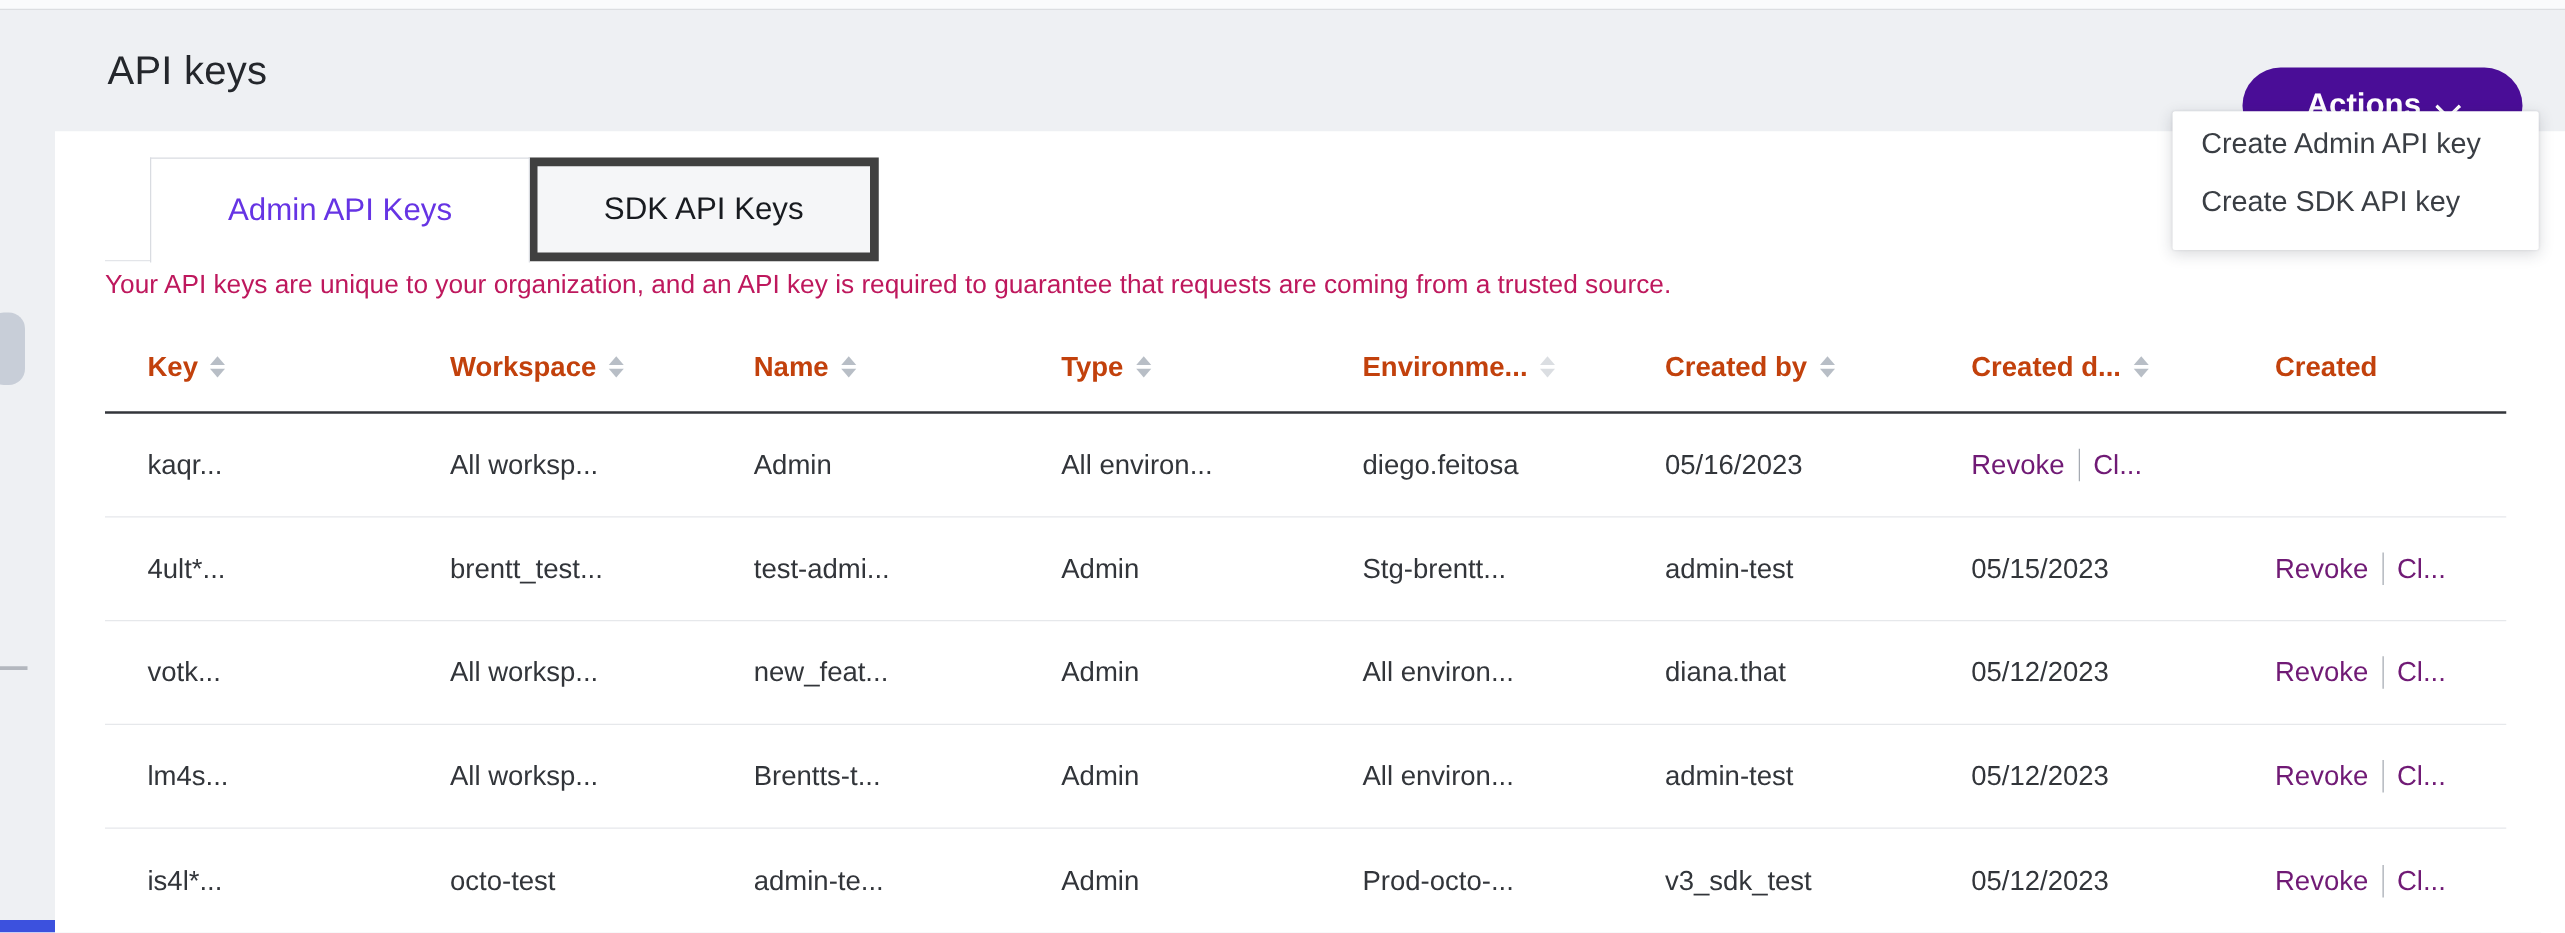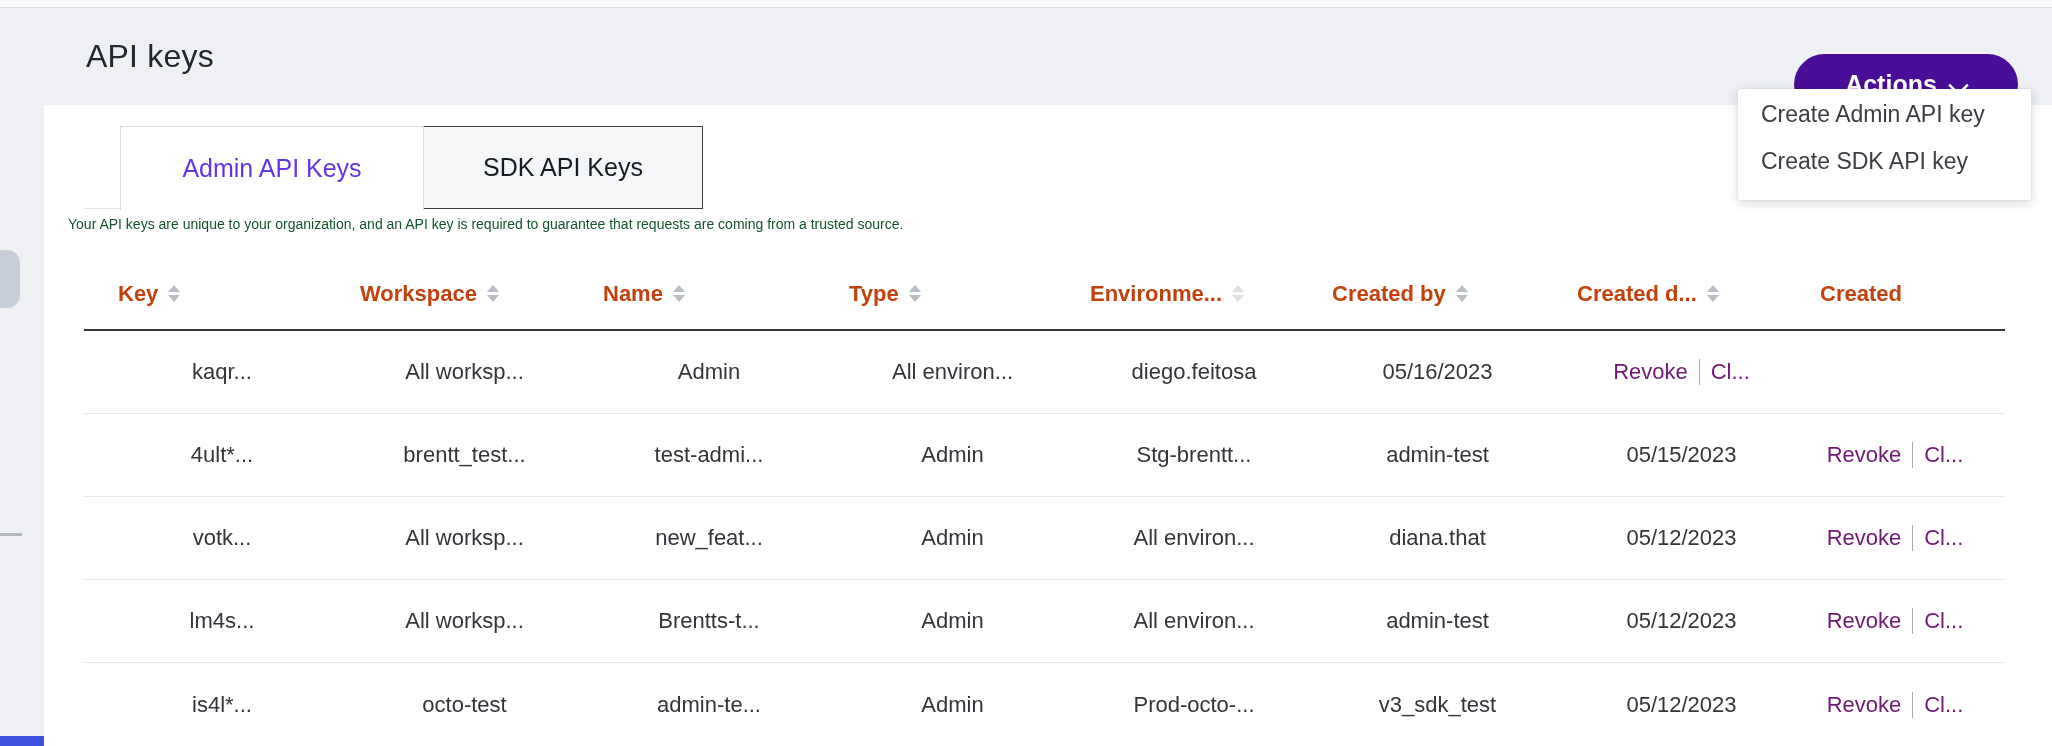--- a/index.html
+++ b/index.html
@@ -37,38 +37,38 @@
   .card { position:absolute; left:44px; top:105px; width:2008px; height:641px;
     background:#ffffff; }
 
   
   .tab { position:absolute; height:83px; display:flex; align-items:center;
     justify-content:center; font-size:25px; cursor:pointer; }
   .tab-admin { left:120px; top:126px; width:304px; background:#ffffff;
     border:1px solid #d9dce1; border-bottom:none; height:84px; z-index:2;
     color:#6634e4; }
   .tab-sdk { left:423px; top:126px; width:280px; background:#f5f6f8;
-    border:1px solid #404040; color:#181b20;align-items:center; }
+    border:7px solid #404040; color:#181b20;align-items:center; }
   .tab-underline { position:absolute; left:84px; top:208px; width:37px; height:1px;
     background:#e3e5e9; }
 
-  .description { position:absolute; left:68px; top:216px; font-size:14px;
-    color:#14532d; white-space:nowrap; }
+  .description { position:absolute; left:84px; top:216px; font-size:21px;
+    color:#be185d; white-space:nowrap; }
 
   
   .table { position:absolute; left:84px; top:258px; width:1921px; }
   .trow { display:grid;
     grid-template-columns:242px 243px 246px 241px 242px 245px 243px 184px;
     align-items:center; }
   .thead { height:73px; border-bottom:2px solid #33363b; }
   .th { font-size:22px; font-weight:700; color:#c2410c; padding-left:34px;
     display:flex; align-items:center; gap:10px; white-space:nowrap; cursor:pointer; }
   .tbody-row { height:83px; border-bottom:1px solid #e6e8eb; }
   .tbody-row:last-child { border-bottom:none; }
-  .td { font-size:22px; color:#32353a; padding-left:34px; white-space:nowrap;text-align:center; }
+  .td { font-size:22px; color:#32353a; padding-left:34px; white-space:nowrap; }
 
   
   .sort { display:inline-flex; flex-direction:column; gap:3px; align-items:center; }
   .sort i { display:block; width:0; height:0; border-left:6px solid transparent;
     border-right:6px solid transparent; }
   .sort .up   { border-bottom:7px solid #b8bec6; }
   .sort .down { border-top:7px solid #b8bec6; }
   .sort.faint .up   { border-bottom-color:#dbdee2; }
   .sort.faint .down { border-top-color:#dbdee2; }
 

